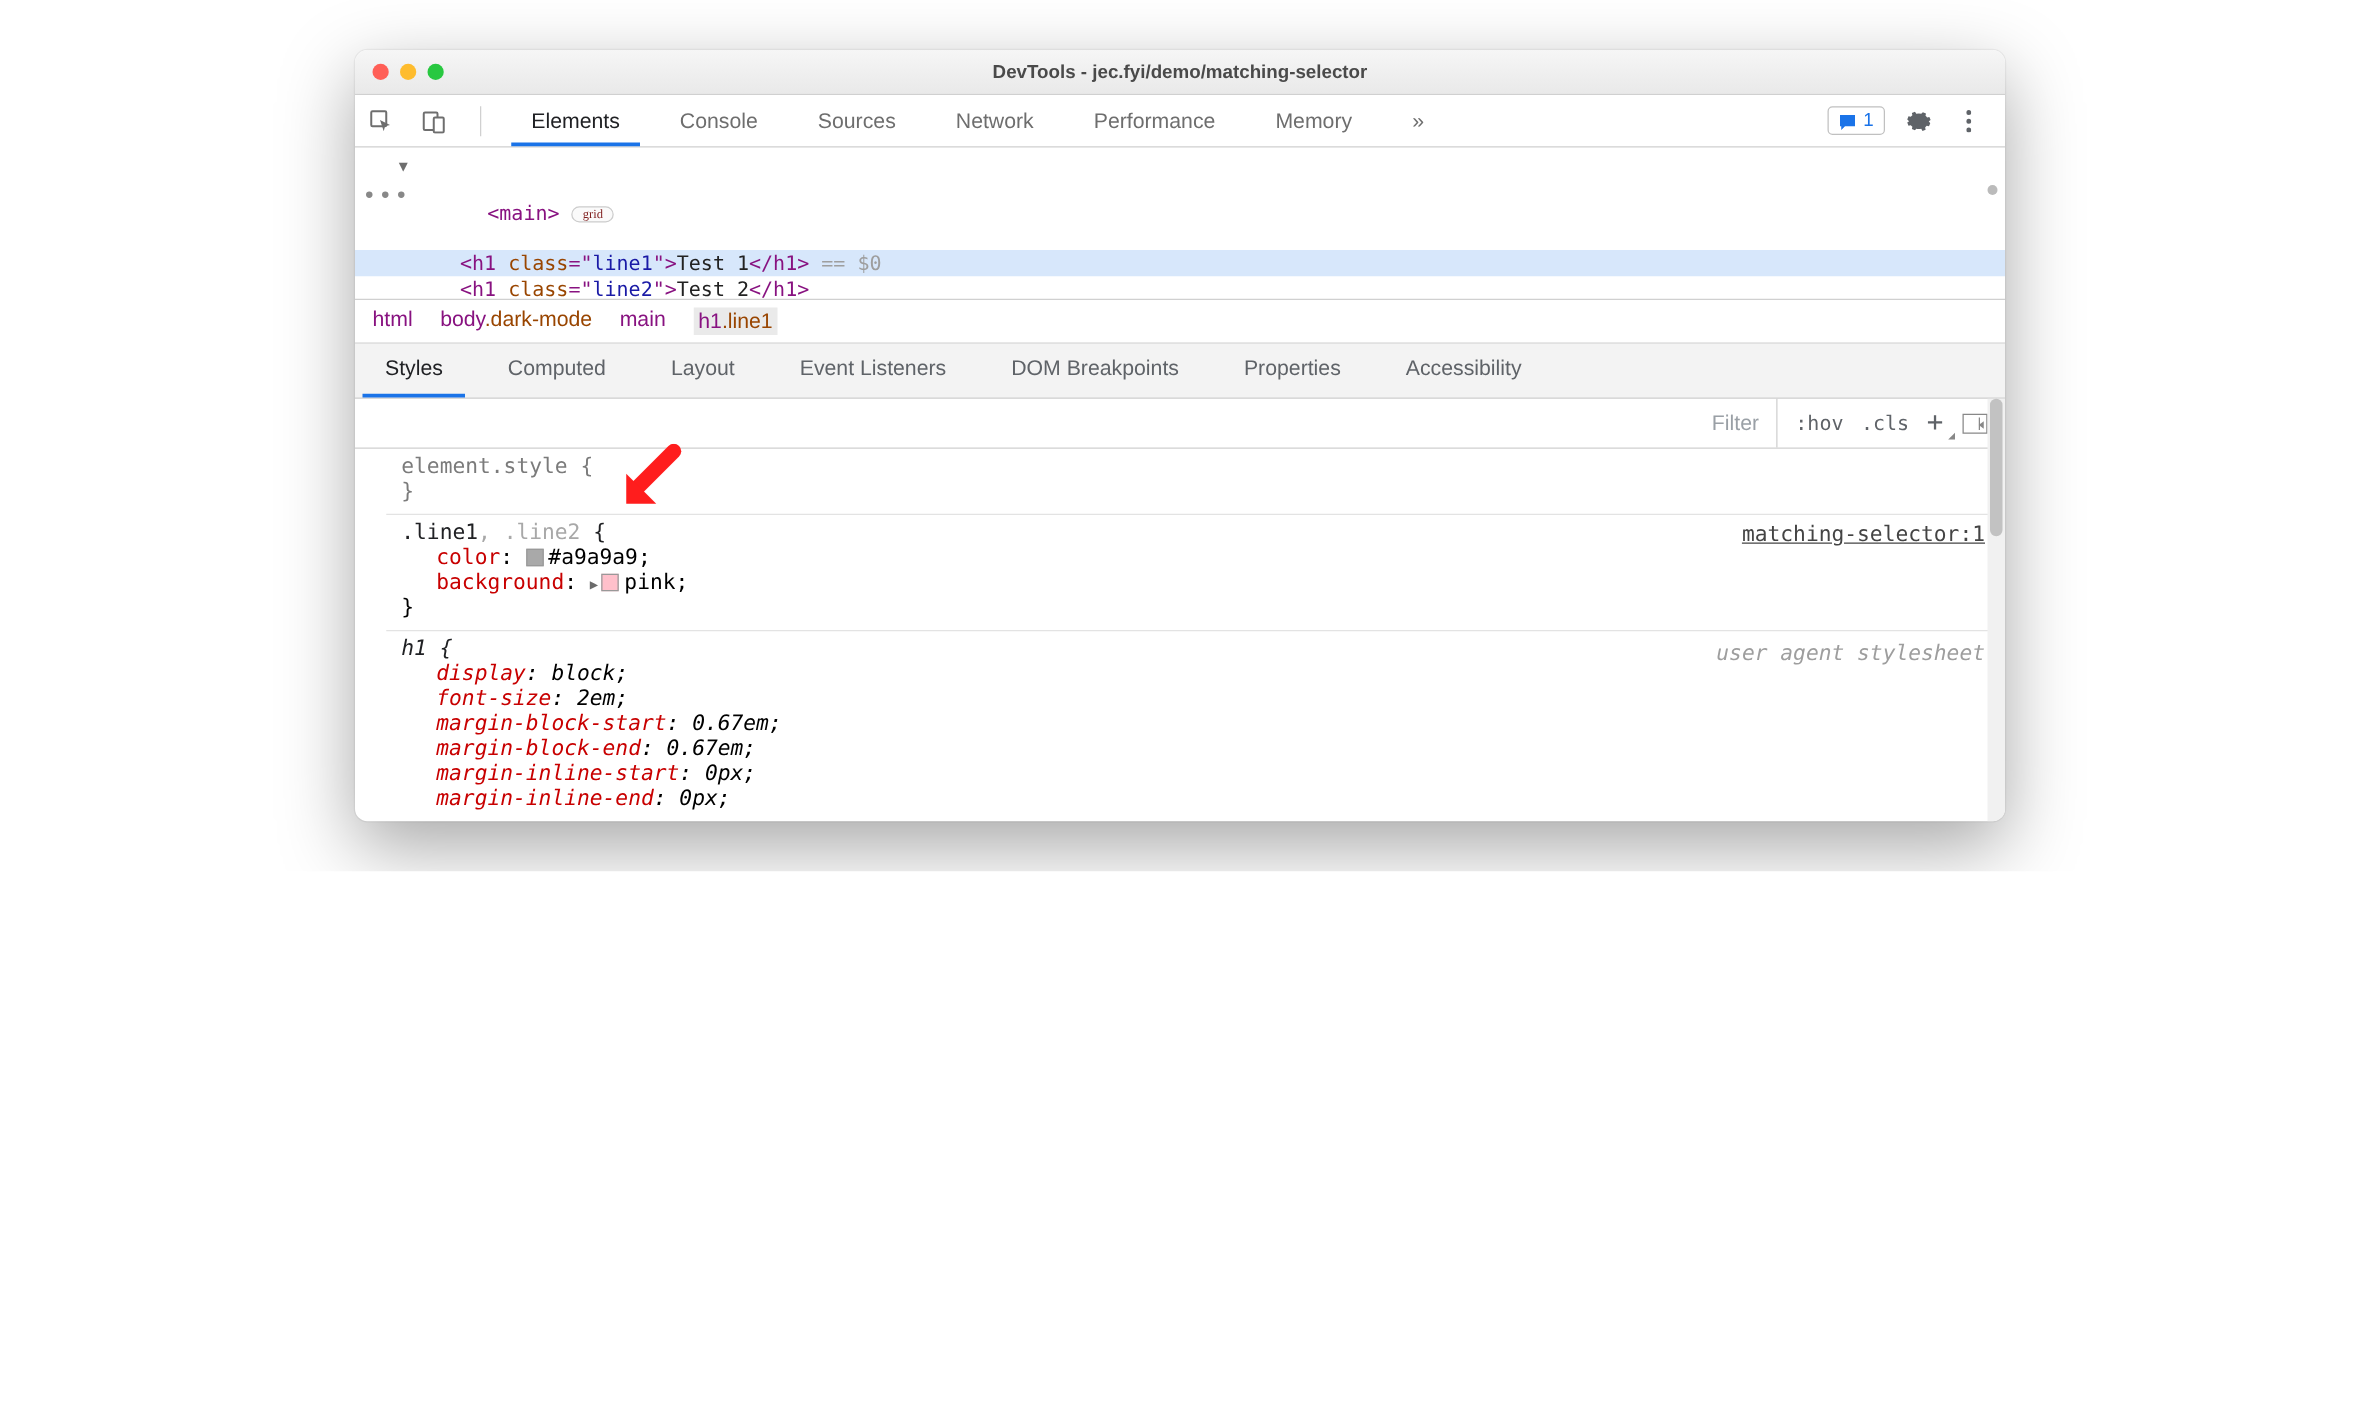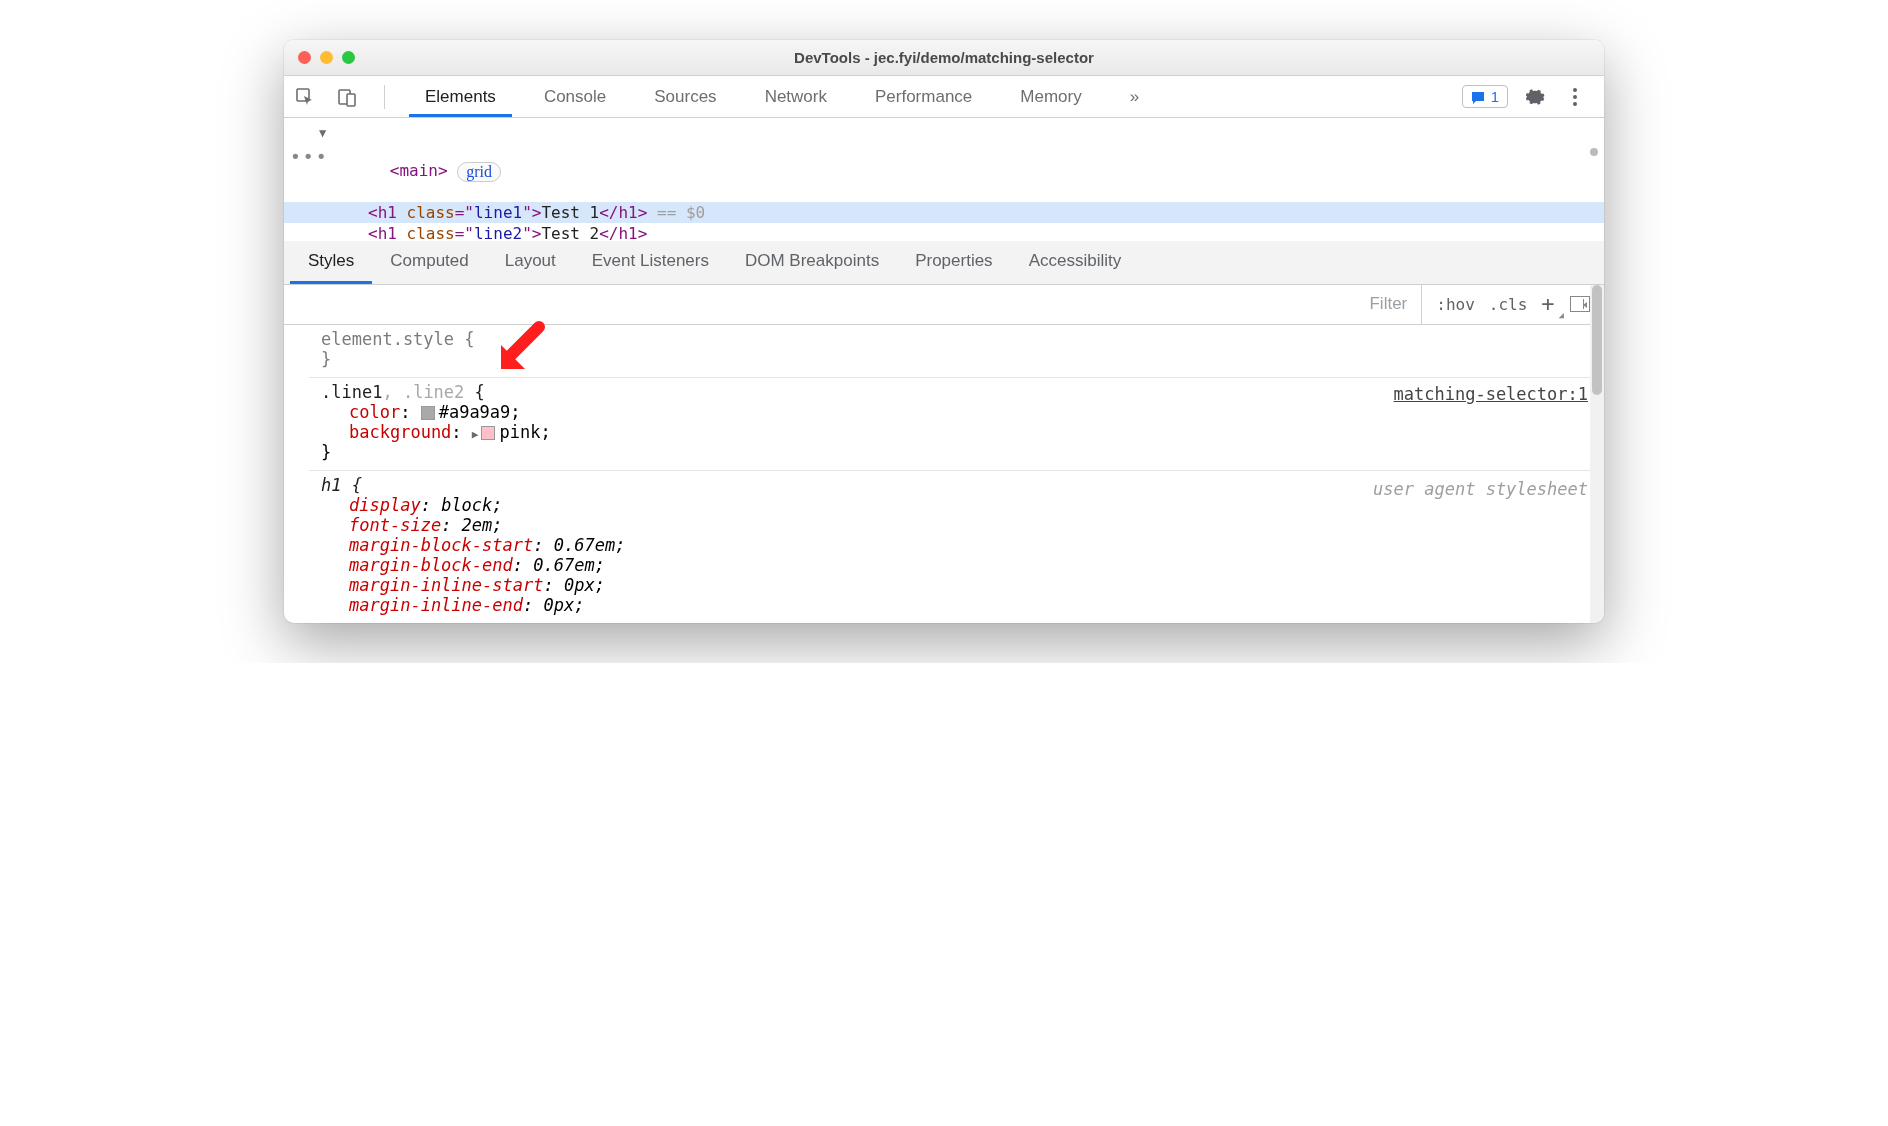--- a/index.html
+++ b/index.html
@@ -42,31 +42,31 @@
   .tab { font-size:17px; color:#6e6e6e; padding:10px 16px; cursor:pointer; }
   .tab.active { color:#202124; border-bottom:3px solid #1a73e8; padding-bottom:7px; font-weight:500;}
   .maintabs-right { margin-left:auto; display:flex; align-items:center; gap:14px; padding-right:8px;}
   .badge-btn { display:flex; align-items:center; gap:4px; border:1px solid #c0c0c0; border-radius:4px; padding:2px 8px; color:#1a73e8; font-size:15px;}
   .dom-area { position:relative; padding:4px 0 0 0; font-family:Menlo,Consolas,monospace; font-size:16px; }
   .dom-line { padding:1px 0 1px 60px; white-space:pre; }
   .dom-line.sel { background:#d7e7fb; }
   .ellipsis { position:absolute; left:6px; top:28px; color:#888; font-size:18px; letter-spacing:2px;}
   .dom-main-line { position:relative; padding-left:48px;}
   .triangle { position:absolute; left:35px; top:4px; color:#6e6e6e; font-size:12px;}
-  .pill { display:inline-block; border:1px solid #ccc; background:#fafafa; border-radius:10px; font-size:16px; padding:0 8px; color:#1d4ed8; font-family:-apple-system; vertical-align:middle;}
+  .pill { display:inline-block; border:1px solid #ccc; background:#fafafa; border-radius:10px; font-size:10px; padding:0 8px; color:#7f1d1d; font-family:-apple-system; vertical-align:middle;}
   .tok-tag{color:#881280;} .tok-attr{color:#994500;} .tok-str{color:#1a1aa6;} .tok-txt{color:#222;} .tok-ghost{color:#9e9e9e;}
   .dot-scroll{ position:absolute; right:6px; top:30px; width:8px; height:8px; border-radius:50%; background:#bbb;}
   .breadcrumbs {
     border-top:1px solid #d0d0d0; border-bottom:1px solid #d0d0d0;
     padding:6px 14px; font-size:17px; color:#881280; display:flex; gap:22px;
   }
   .bc-class{color:#994500;}
   .bc-sel{background:#eaeaea; padding:1px 4px;}
   .subtabs{
-    background:#f3f3f3; border-bottom:1px solid #d0d0d0; display:flex; gap:0; padding:0 6px;
+    background:#f3f3f3; border-bottom:1px solid #d0d0d0; display:flex; gap:16px; padding:0 6px;
   }
   .subtab{ font-size:17px; color:#5f6368; padding:10px 18px; cursor:pointer;}
   .subtab.active{ color:#202124; border-bottom:3px solid #1a73e8; font-weight:500;}
   .filterbar{ display:flex; align-items:center; border-bottom:1px solid #d0d0d0; height:40px; position:relative;}
   .filter-input{ flex:1; border:none; outline:none; font-size:17px; padding:0 14px; color:#333;text-align:right;}
   .filter-input::placeholder{color:#9aa0a6;}
   .filter-tools{ display:flex; align-items:center; gap:14px; padding:0 14px; font-family:Menlo,monospace; font-size:16px; color:#5f6368; border-left:1px solid #d0d0d0; height:100%;}
   .panel-toggle{ border:1px solid #888; width:20px; height:16px; position:relative;}
   .panel-toggle::before{content:""; position:absolute; right:5px; top:2px; bottom:2px; width:1px; background:#888;}
   .panel-toggle::after{content:""; position:absolute; right:2px; top:5px; border-top:3px solid transparent; border-bottom:3px solid transparent; border-right:4px solid #888;}
@@ -149,20 +149,26 @@
     <div class="dom-line dom-main-line">
       <span class="triangle">▼</span>
       <span class="tok-tag">&lt;<span>main</span>&gt;</span> <span class="pill">grid</span>
     </div>
     <span class="ellipsis">•••</span>
     <div class="dom-line sel" style="padding-left:84px;"><span class="tok-tag">&lt;<span>h1</span> </span><span class="tok-attr">class</span><span class="tok-tag">="</span><span class="tok-str">line1</span><span class="tok-tag">"&gt;</span><span class="tok-txt">Test 1</span><span class="tok-tag">&lt;/<span>h1</span>&gt;</span> <span class="tok-ghost">== $0</span></div>
     <div class="dom-line" style="padding-left:84px; overflow:hidden; height:18px;"><span class="tok-tag">&lt;<span>h1</span> </span><span class="tok-attr">class</span><span class="tok-tag">="</span><span class="tok-str">line2</span><span class="tok-tag">"&gt;</span><span class="tok-txt">Test 2</span><span class="tok-tag">&lt;/<span>h1</span>&gt;</span></div>
     <div class="dot-scroll"></div>
   </div>
 
+  <div class="breadcrumbs">
+    <span><span>html</span></span>
+    <span><span>body</span><span class="bc-class">.dark-mode</span></span>
+    <span><span>main</span></span>
+    <span class="bc-sel"><span>h1</span><span class="bc-class">.line1</span></span>
+  </div>
 
   <div class="subtabs">
     <div class="subtab active">Styles</div>
     <div class="subtab">Computed</div>
     <div class="subtab">Layout</div>
     <div class="subtab">Event Listeners</div>
     <div class="subtab">DOM Breakpoints</div>
     <div class="subtab">Properties</div>
     <div class="subtab">Accessibility</div>
   </div>

